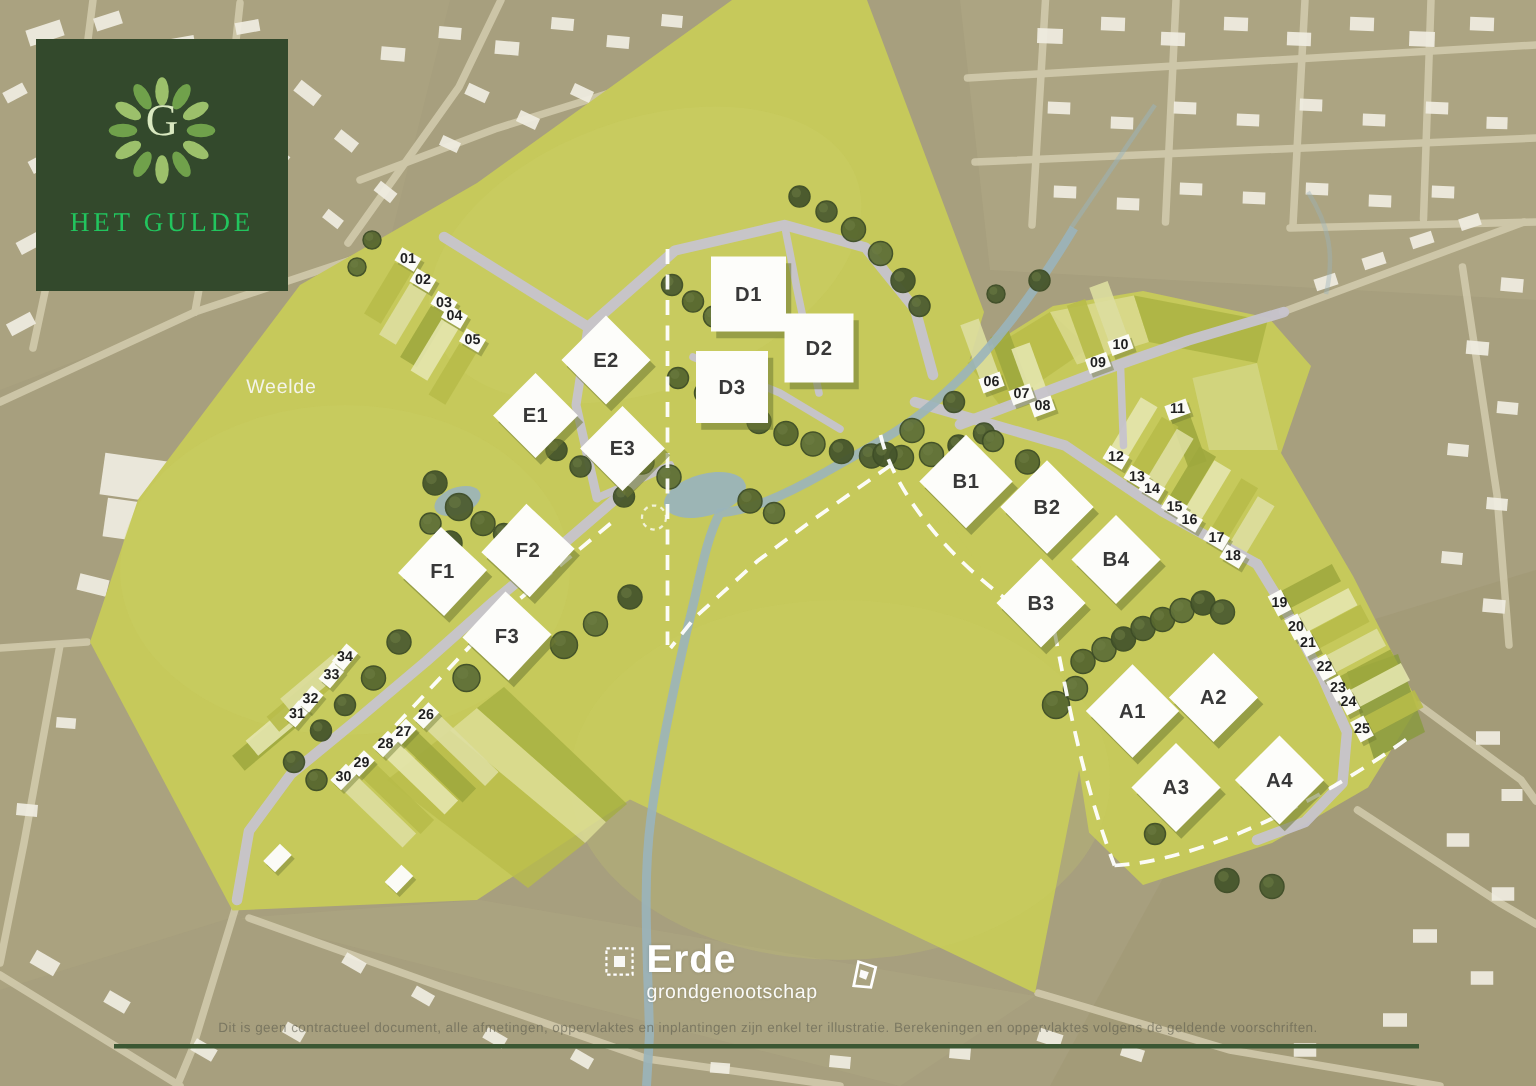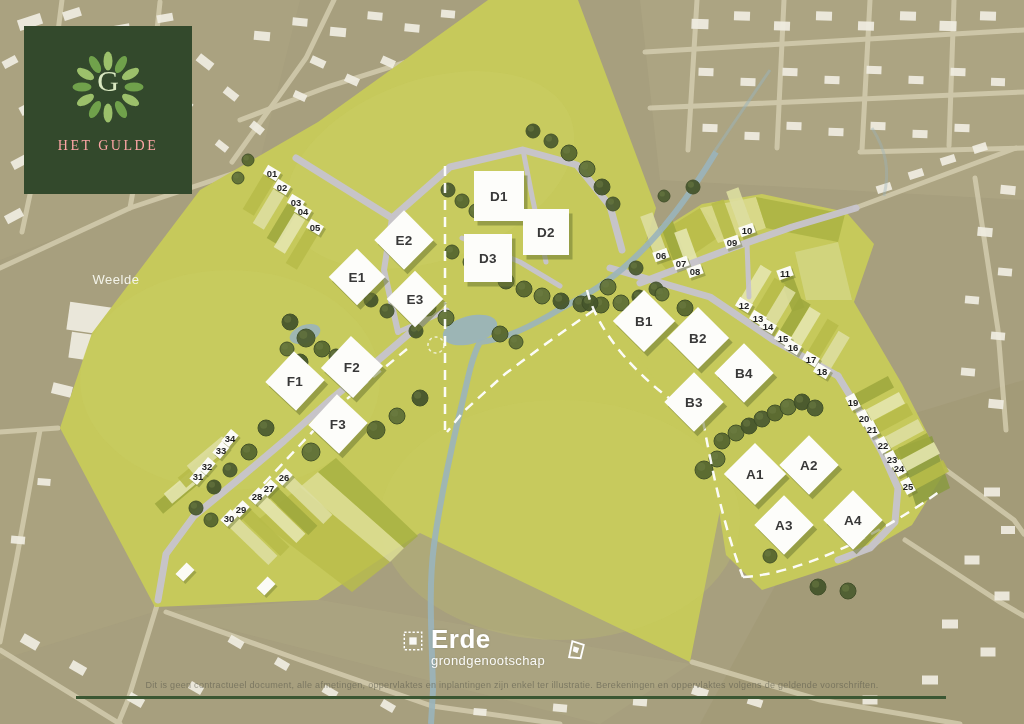--- a/index.html
+++ b/index.html
@@ -5,27 +5,27 @@
   html,body{margin:0;padding:0;background:#6b6552;}
   #stage{position:relative;width:1024px;height:724px;overflow:hidden;
          font-family:"Liberation Sans",sans-serif;background:#a79f7e;}
   #map-svg{position:absolute;left:0;top:0;}
   
   #logo-card{position:absolute;left:24px;top:26px;width:168px;height:168px;
              background:#33492c;z-index:5;}
   #leaf-ring{position:absolute;left:50%;top:16px;transform:translateX(-50%);}
   #logo-monogram{position:absolute;left:50%;top:55px;transform:translate(-50%,-50%);
                  font-family:"Liberation Serif",serif;font-size:30px;color:#d9e8c0;z-index:2;}
-  #brand-name{position:absolute;left:0;right:0;top:112px;text-align:center;color:#fca5a5;
-              font-family:"Liberation Serif",serif;font-size:14px;letter-spacing:2.5px;}
+  #brand-name{position:absolute;left:0;right:0;top:112px;text-align:center;color:#22c55e;
+              font-family:"Liberation Serif",serif;font-size:18px;letter-spacing:2.5px;}
   
   #plan-title{position:absolute;left:21px;top:230px;width:200px;color:#fbfbf4;
               font-size:27px;font-weight:400;letter-spacing:.5px;z-index:5;
               text-shadow:0 0 3px rgba(90,90,60,.25);}
-  #plan-subtitle{position:absolute;left:21px;top:272px;width:190px;text-align:center;
+  #plan-subtitle{position:absolute;left:21px;top:250px;width:190px;text-align:right;
                  color:#f4f4ea;font-size:13px;letter-spacing:.5px;z-index:5;}
   
   #partners{position:absolute;left:402px;top:626px;display:flex;gap:20px;z-index:5;
             color:#ffffff;text-shadow:0 0 2px rgba(60,60,40,.25);align-items:center;}
   .partner{display:flex;align-items:flex-start;}
   .partner .p-icon{width:22px;height:22px;margin-right:7px;margin-top:4px;}
   .partner .p-name{font-size:26px;font-weight:700;line-height:26px;letter-spacing:.5px;}
   .partner .p-tag{font-size:13px;letter-spacing:.4px;opacity:.95;margin-top:1px;}
   
   #disclaimer{position:absolute;left:0;right:0;top:680px;text-align:center;z-index:5;

